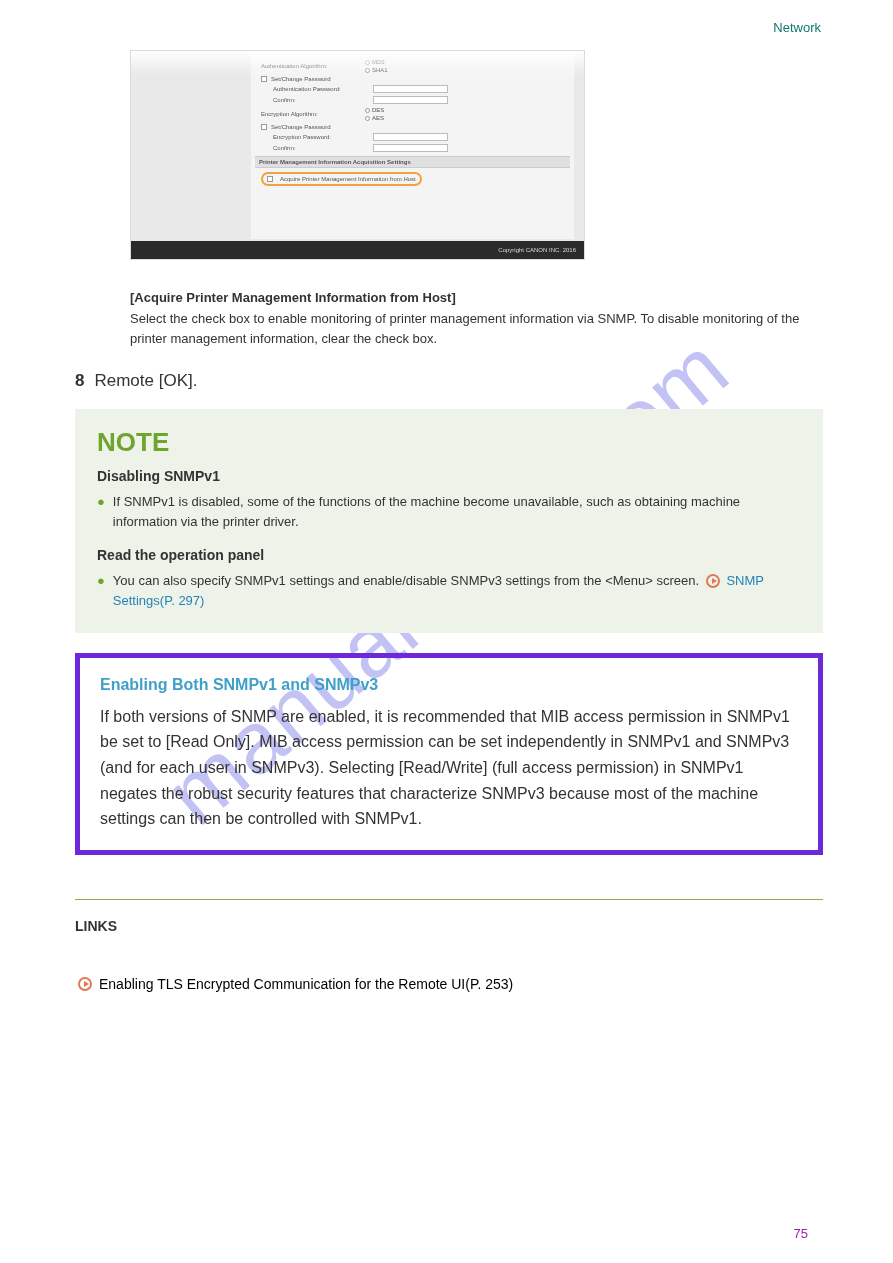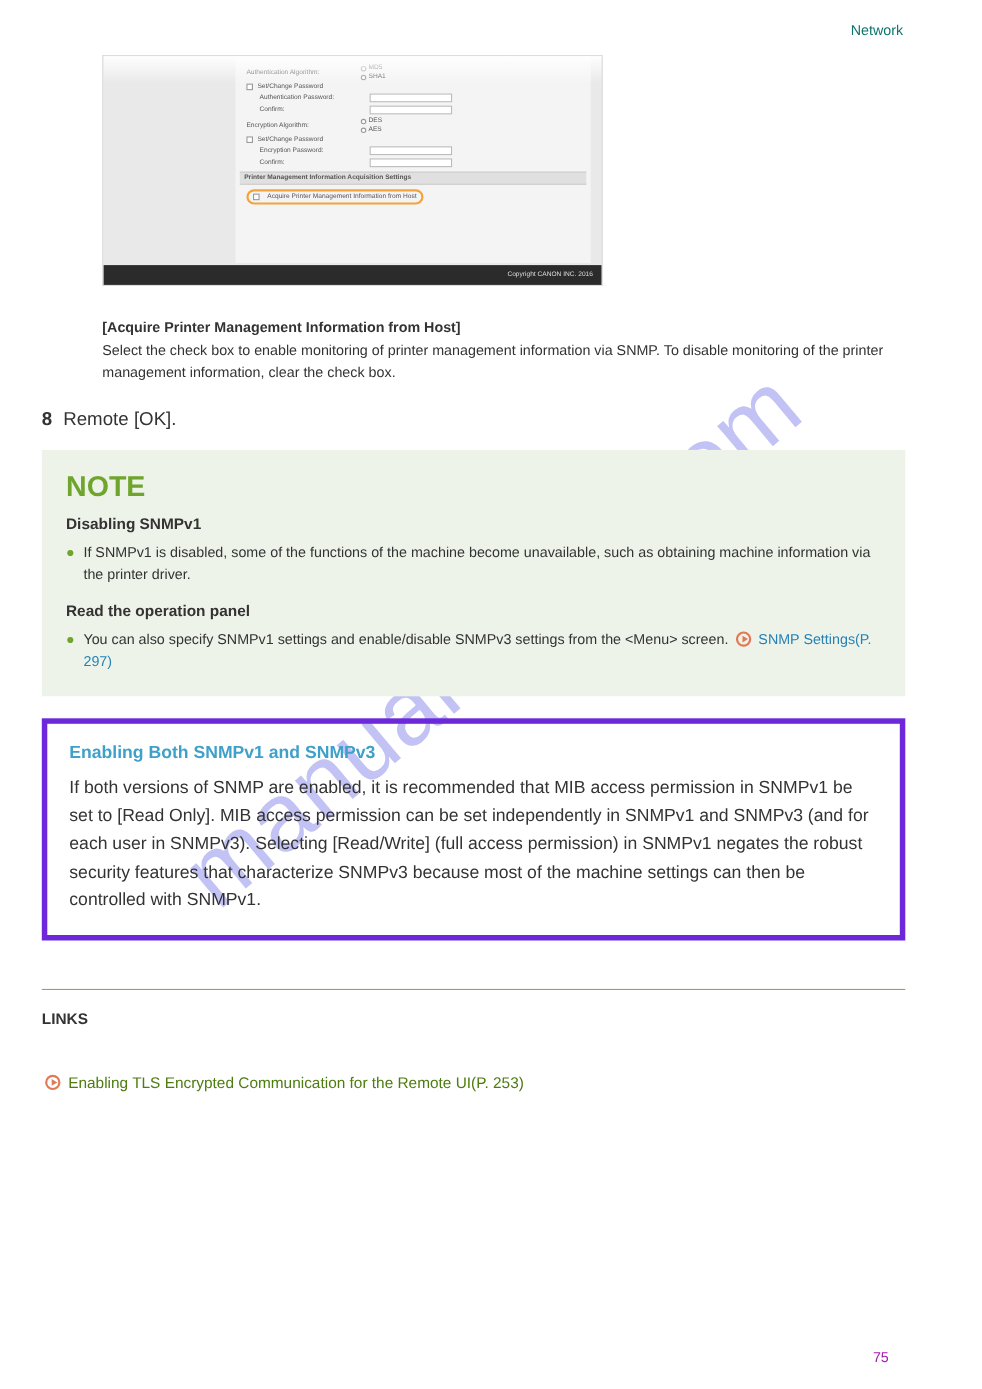--- a/index.html
+++ b/index.html
@@ -5,21 +5,21 @@
   * { box-sizing: border-box; margin: 0; padding: 0; }
   body {
     width: 893px;
     height: 1263px;
     background: #ffffff;
     font-family: Arial, sans-serif;
     color: #333;
     position: relative;
     overflow: hidden;
   }
-  .page { padding: 50px 70px 40px 38px; position: relative; z-index: 2; }
+  .page { padding: 50px 70px 40px 75px; position: relative; z-index: 2; }
 
   
   .shot {
     width: 455px;
     height: 210px;
     margin-left: 55px;
     margin-bottom: 30px;
     background: #e9e9e9;
     border: 1px solid #dcdcdc;
     position: relative;
@@ -81,21 +81,21 @@
   .op-box {
     border: 5px solid #6d28d9;
     padding: 18px 20px;
     margin-bottom: 44px;
   }
   .op-title { color:#3fa0c9; font-weight:bold; font-size:16px; margin-bottom:10px; }
   .op-body { font-size:16px; line-height:1.6; }
 
   .hr { border:none; border-top:1px solid #8cae4a; margin: 8px 0 18px 0; }
   .links-head { font-weight:bold; font-size:14px; margin-bottom:6px; }
-  .link-line { font-size:14px; color:#4d7c0f; display:flex; align-items:center; gap:4px;margin-top:42px; }
+  .link-line { font-size:14px; color:#000000; display:flex; align-items:center; gap:4px;margin-top:42px; }
 
   .cat { position:absolute; top:20px; right:72px; font-size:13px; color:#0f766e;}
   .pg { position:absolute; bottom:22px; right:85px; font-size:13px; color:#a21caf;}
 
   
   .wm {
     position:absolute; left:50%; top:46%; transform: translate(-50%,-50%) rotate(-40deg);
     font-size: 88px; color: rgba(120,120,230,0.45); font-weight:400;
     font-family: Arial, sans-serif; letter-spacing:1px; z-index:1; white-space:nowrap;
     pointer-events:none;

